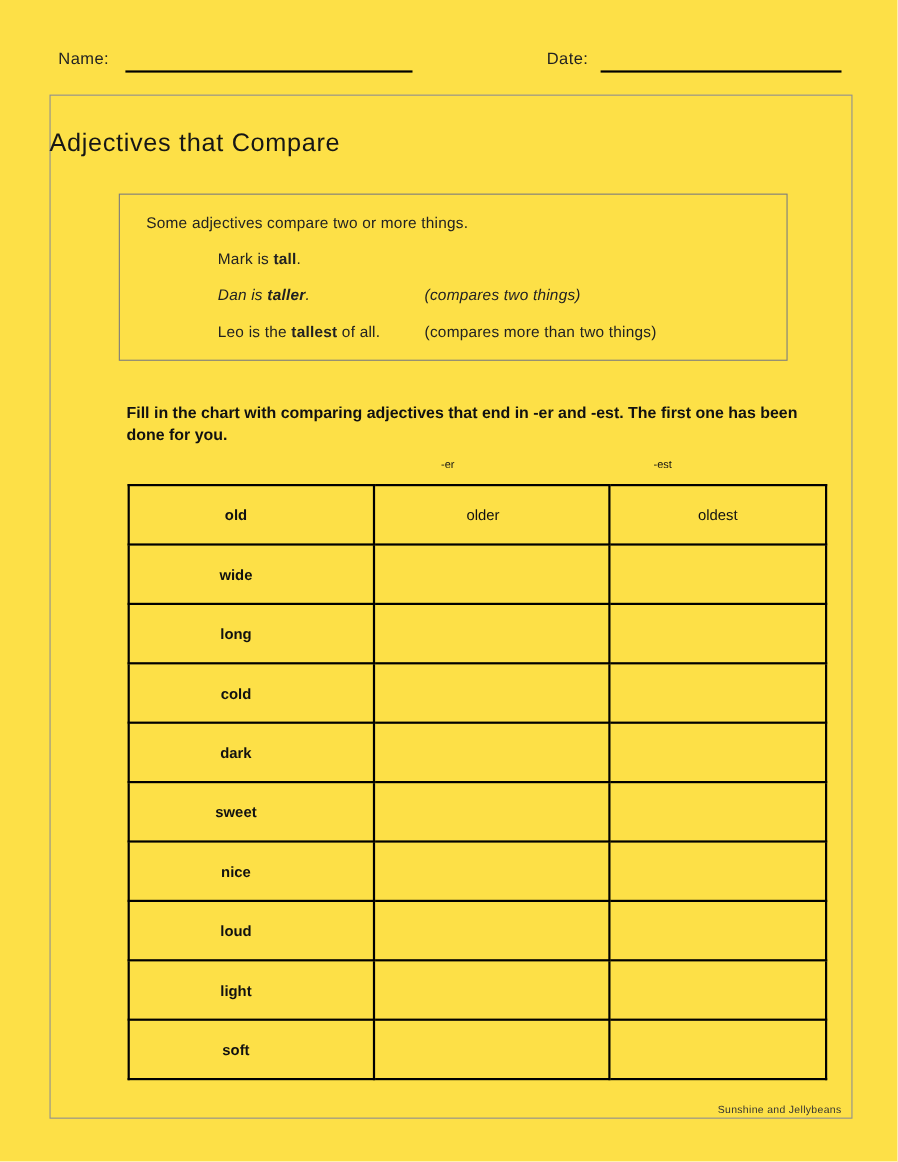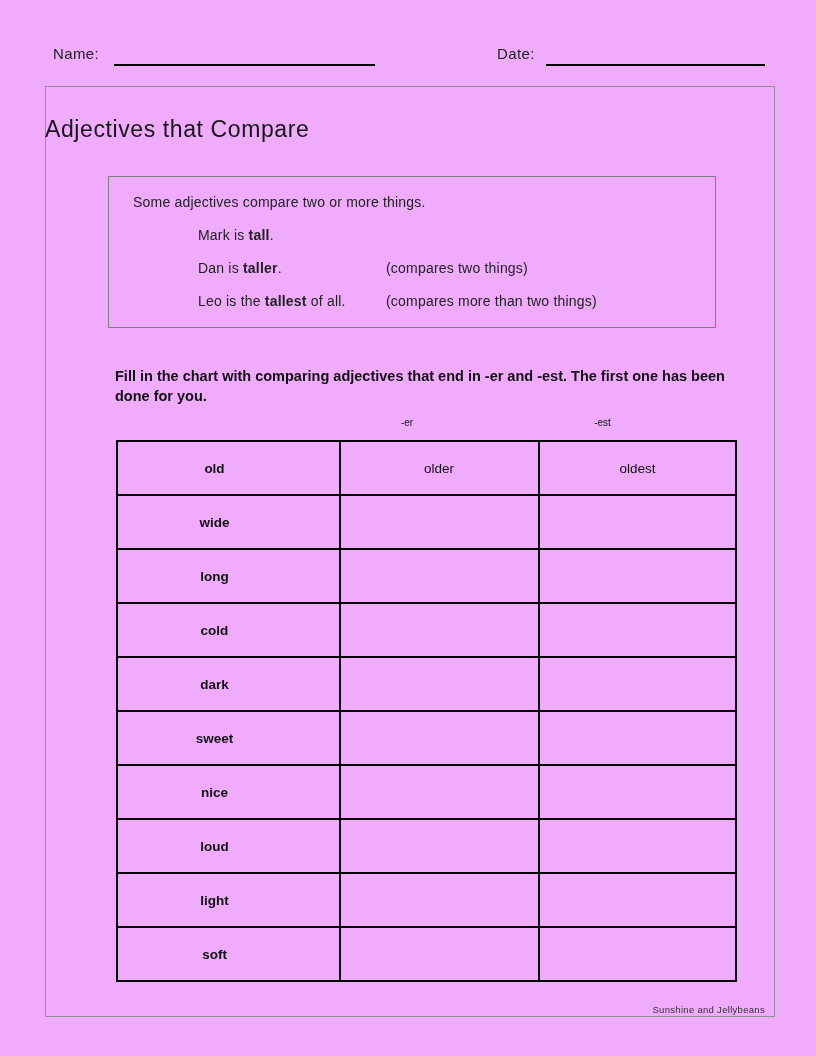--- a/index.html
+++ b/index.html
@@ -6,21 +6,21 @@
     margin: 0;
     padding: 0;
     background: #ffffff;
     font-family: "Liberation Sans", sans-serif;
     color: #1a1a1a;
   }
   #page {
     position: relative;
     width: 816px;
     height: 1056px;
-    background: #f0abfc;
+    background: #fde047;
     overflow: hidden;
   }
   .abs { position: absolute; }
 
   
   .field-label { font-size: 15px; letter-spacing: 0.4px; color: #222; }
   .write-line { border-top: 2px solid #000; height: 0; }
 
   
   #page-border {
@@ -72,21 +72,21 @@
     text-align: center;
     vertical-align: middle;
     font-size: 13.5px;
     color: #111;
     padding: 0;
   }
   #adjective-table td.word-cell {
     font-weight: bold;
     padding-right: 28px;
   }
-  #adjective-table td.done-er { padding-right: 1px; margin-top: 44px; }
+  #adjective-table td.done-er { padding-right: 16px; margin-top: 44px; }
   .col-word { width: 193px; }
   .col-er   { width: 196px; }
   .col-est  { width: 195px; }
 
   #footer-credit {
     left: 45px; top: 1004px; width: 720px;
     text-align: right;
     font-size: 9.5px;
     letter-spacing: 0.3px;
     color: #333;
@@ -108,21 +108,21 @@
   <div class="abs" id="worksheet-title">Adjectives that Compare</div>
 
   <div class="abs" id="info-box">
     <div class="abs ib-text ib-intro">Some adjectives compare two or more things.</div>
 
     <div class="abs ex-row" style="top:50px;">
       <span class="ib-text ex-text"><span>Mark is </span><b>tall</b><span>.</span></span>
       <span class="ib-text ex-note"></span>
     </div>
 
-    <div class="abs ex-row" style="top:83px;">
+    <div class="abs ex-row" style="top:83px;font-style:italic;">
       <span class="ib-text ex-text"><span>Dan is </span><b>taller</b><span>.</span></span>
       <span class="ib-text ex-note">(compares two things)</span>
     </div>
 
     <div class="abs ex-row" style="top:116px;">
       <span class="ib-text ex-text"><span>Leo is the </span><b>tallest</b><span> of all.</span></span>
       <span class="ib-text ex-note">(compares more than two things)</span>
     </div>
   </div>
 

